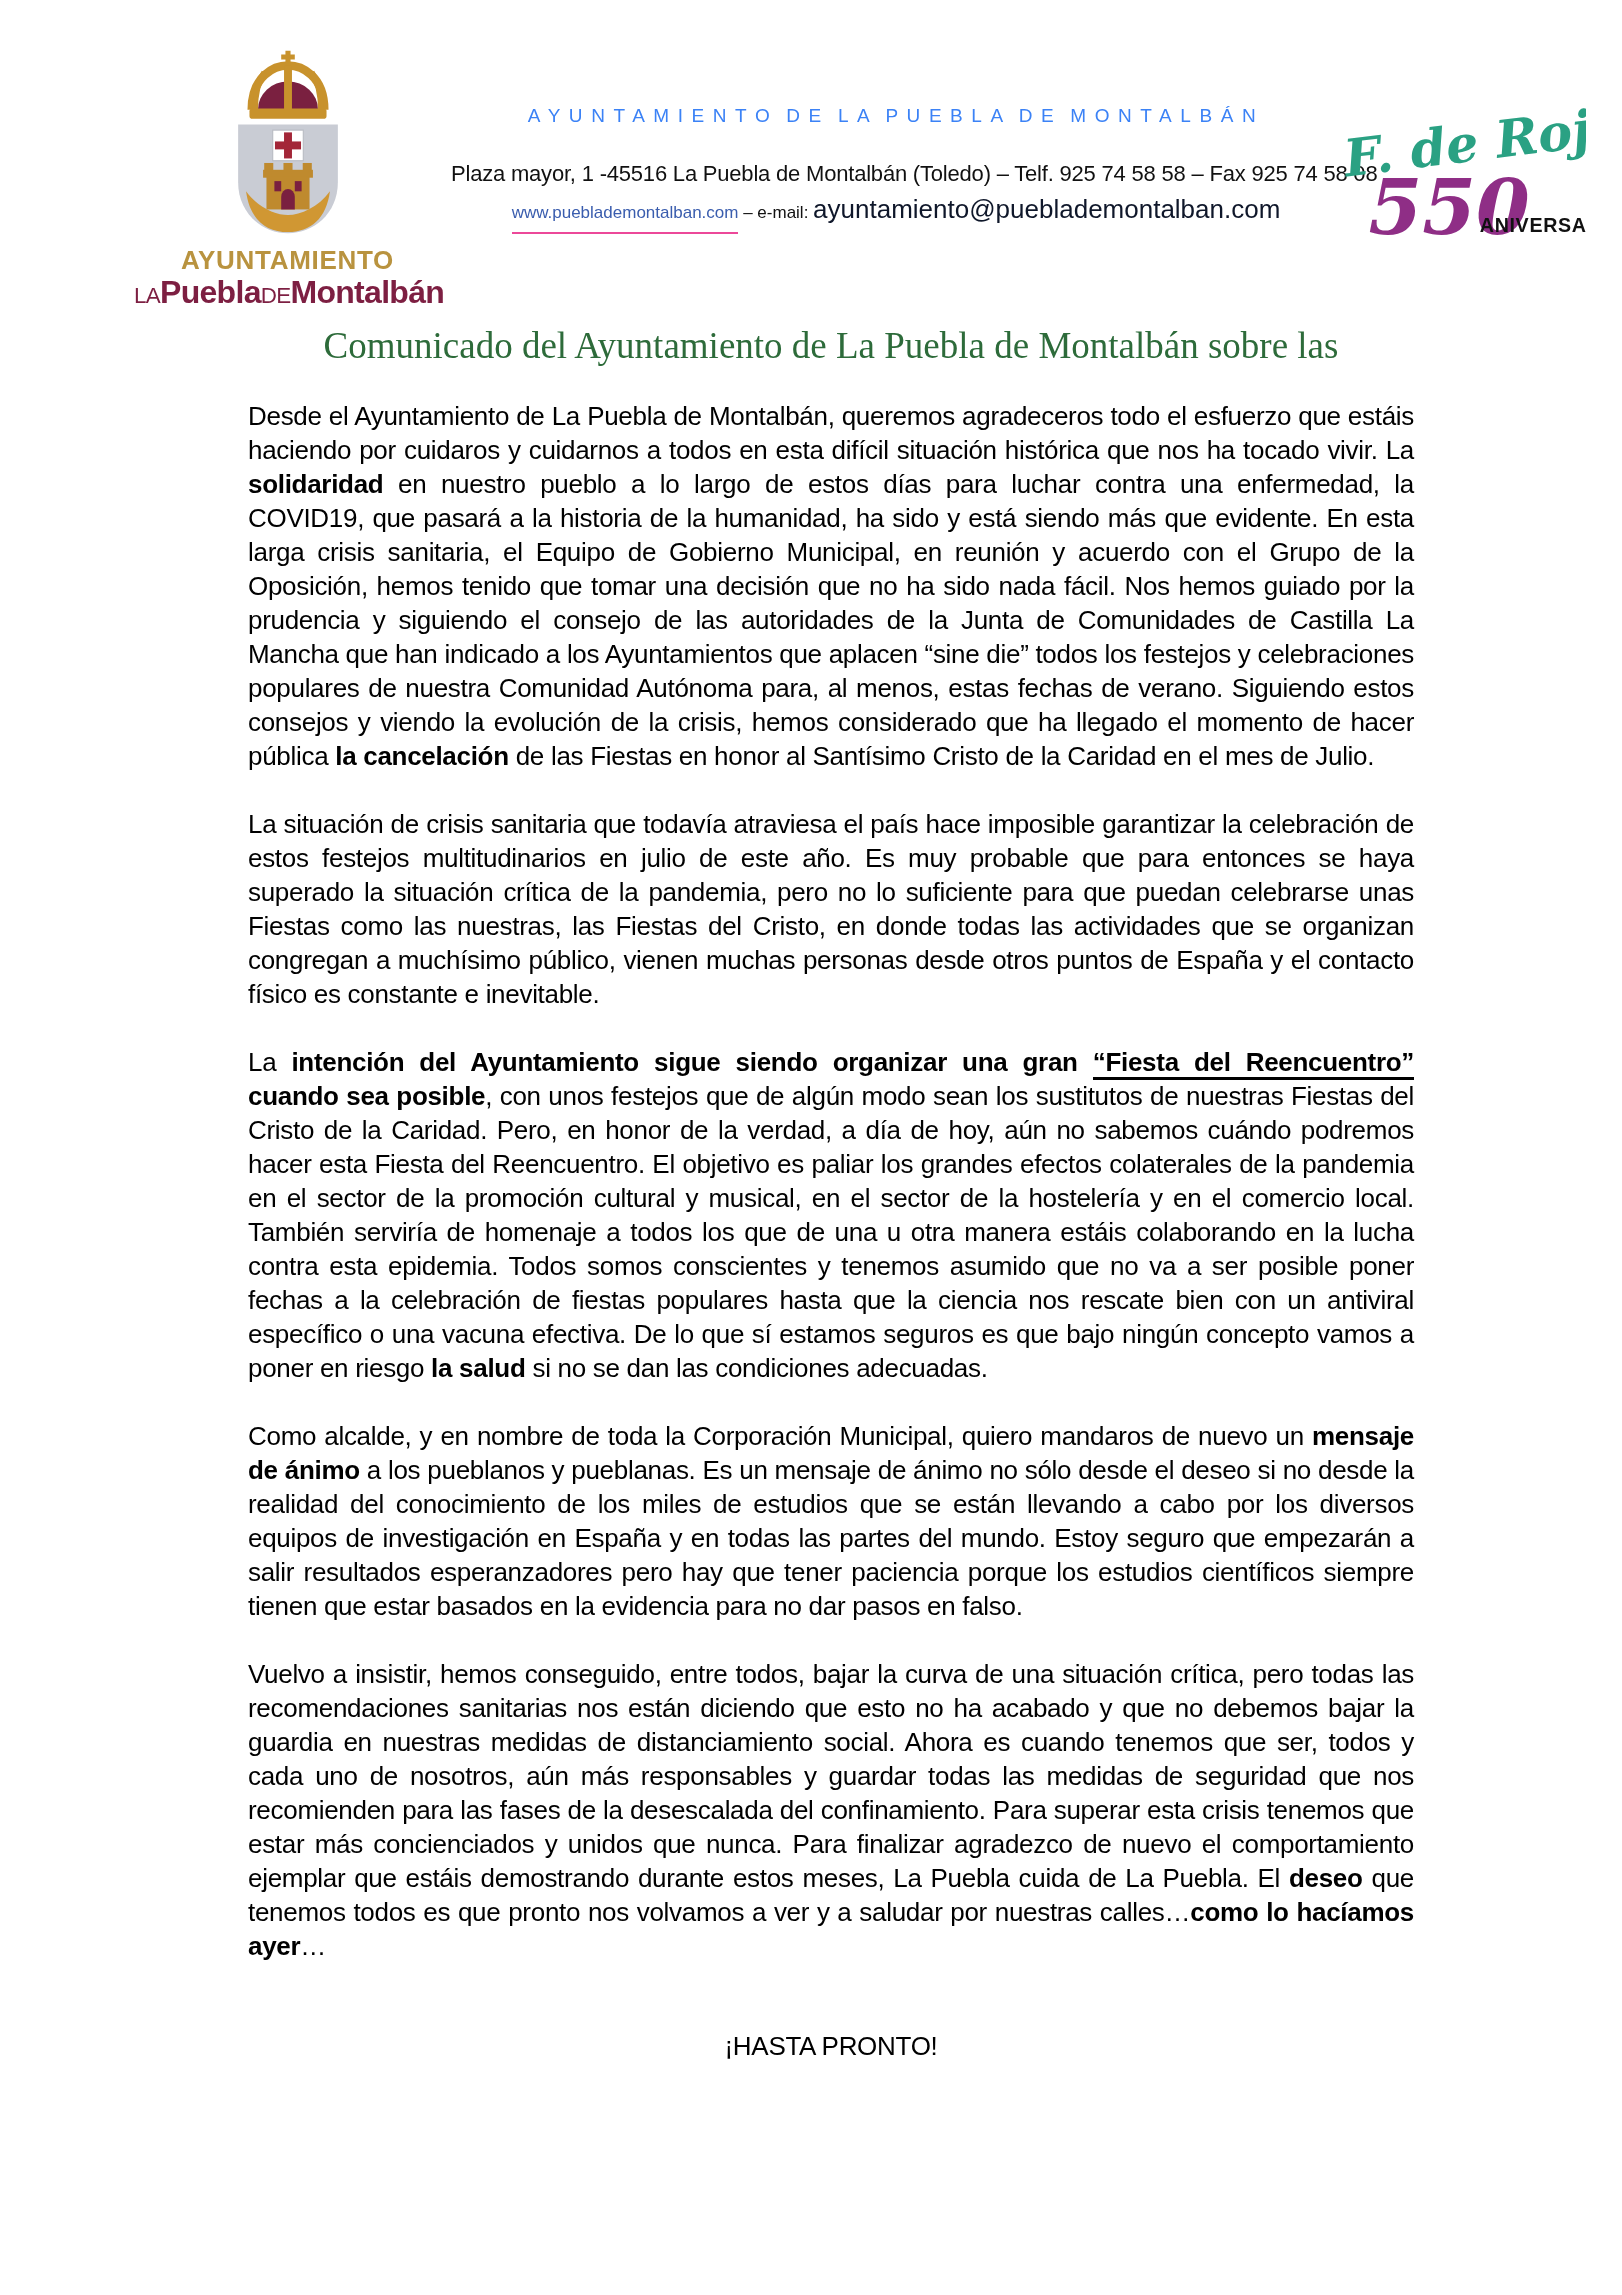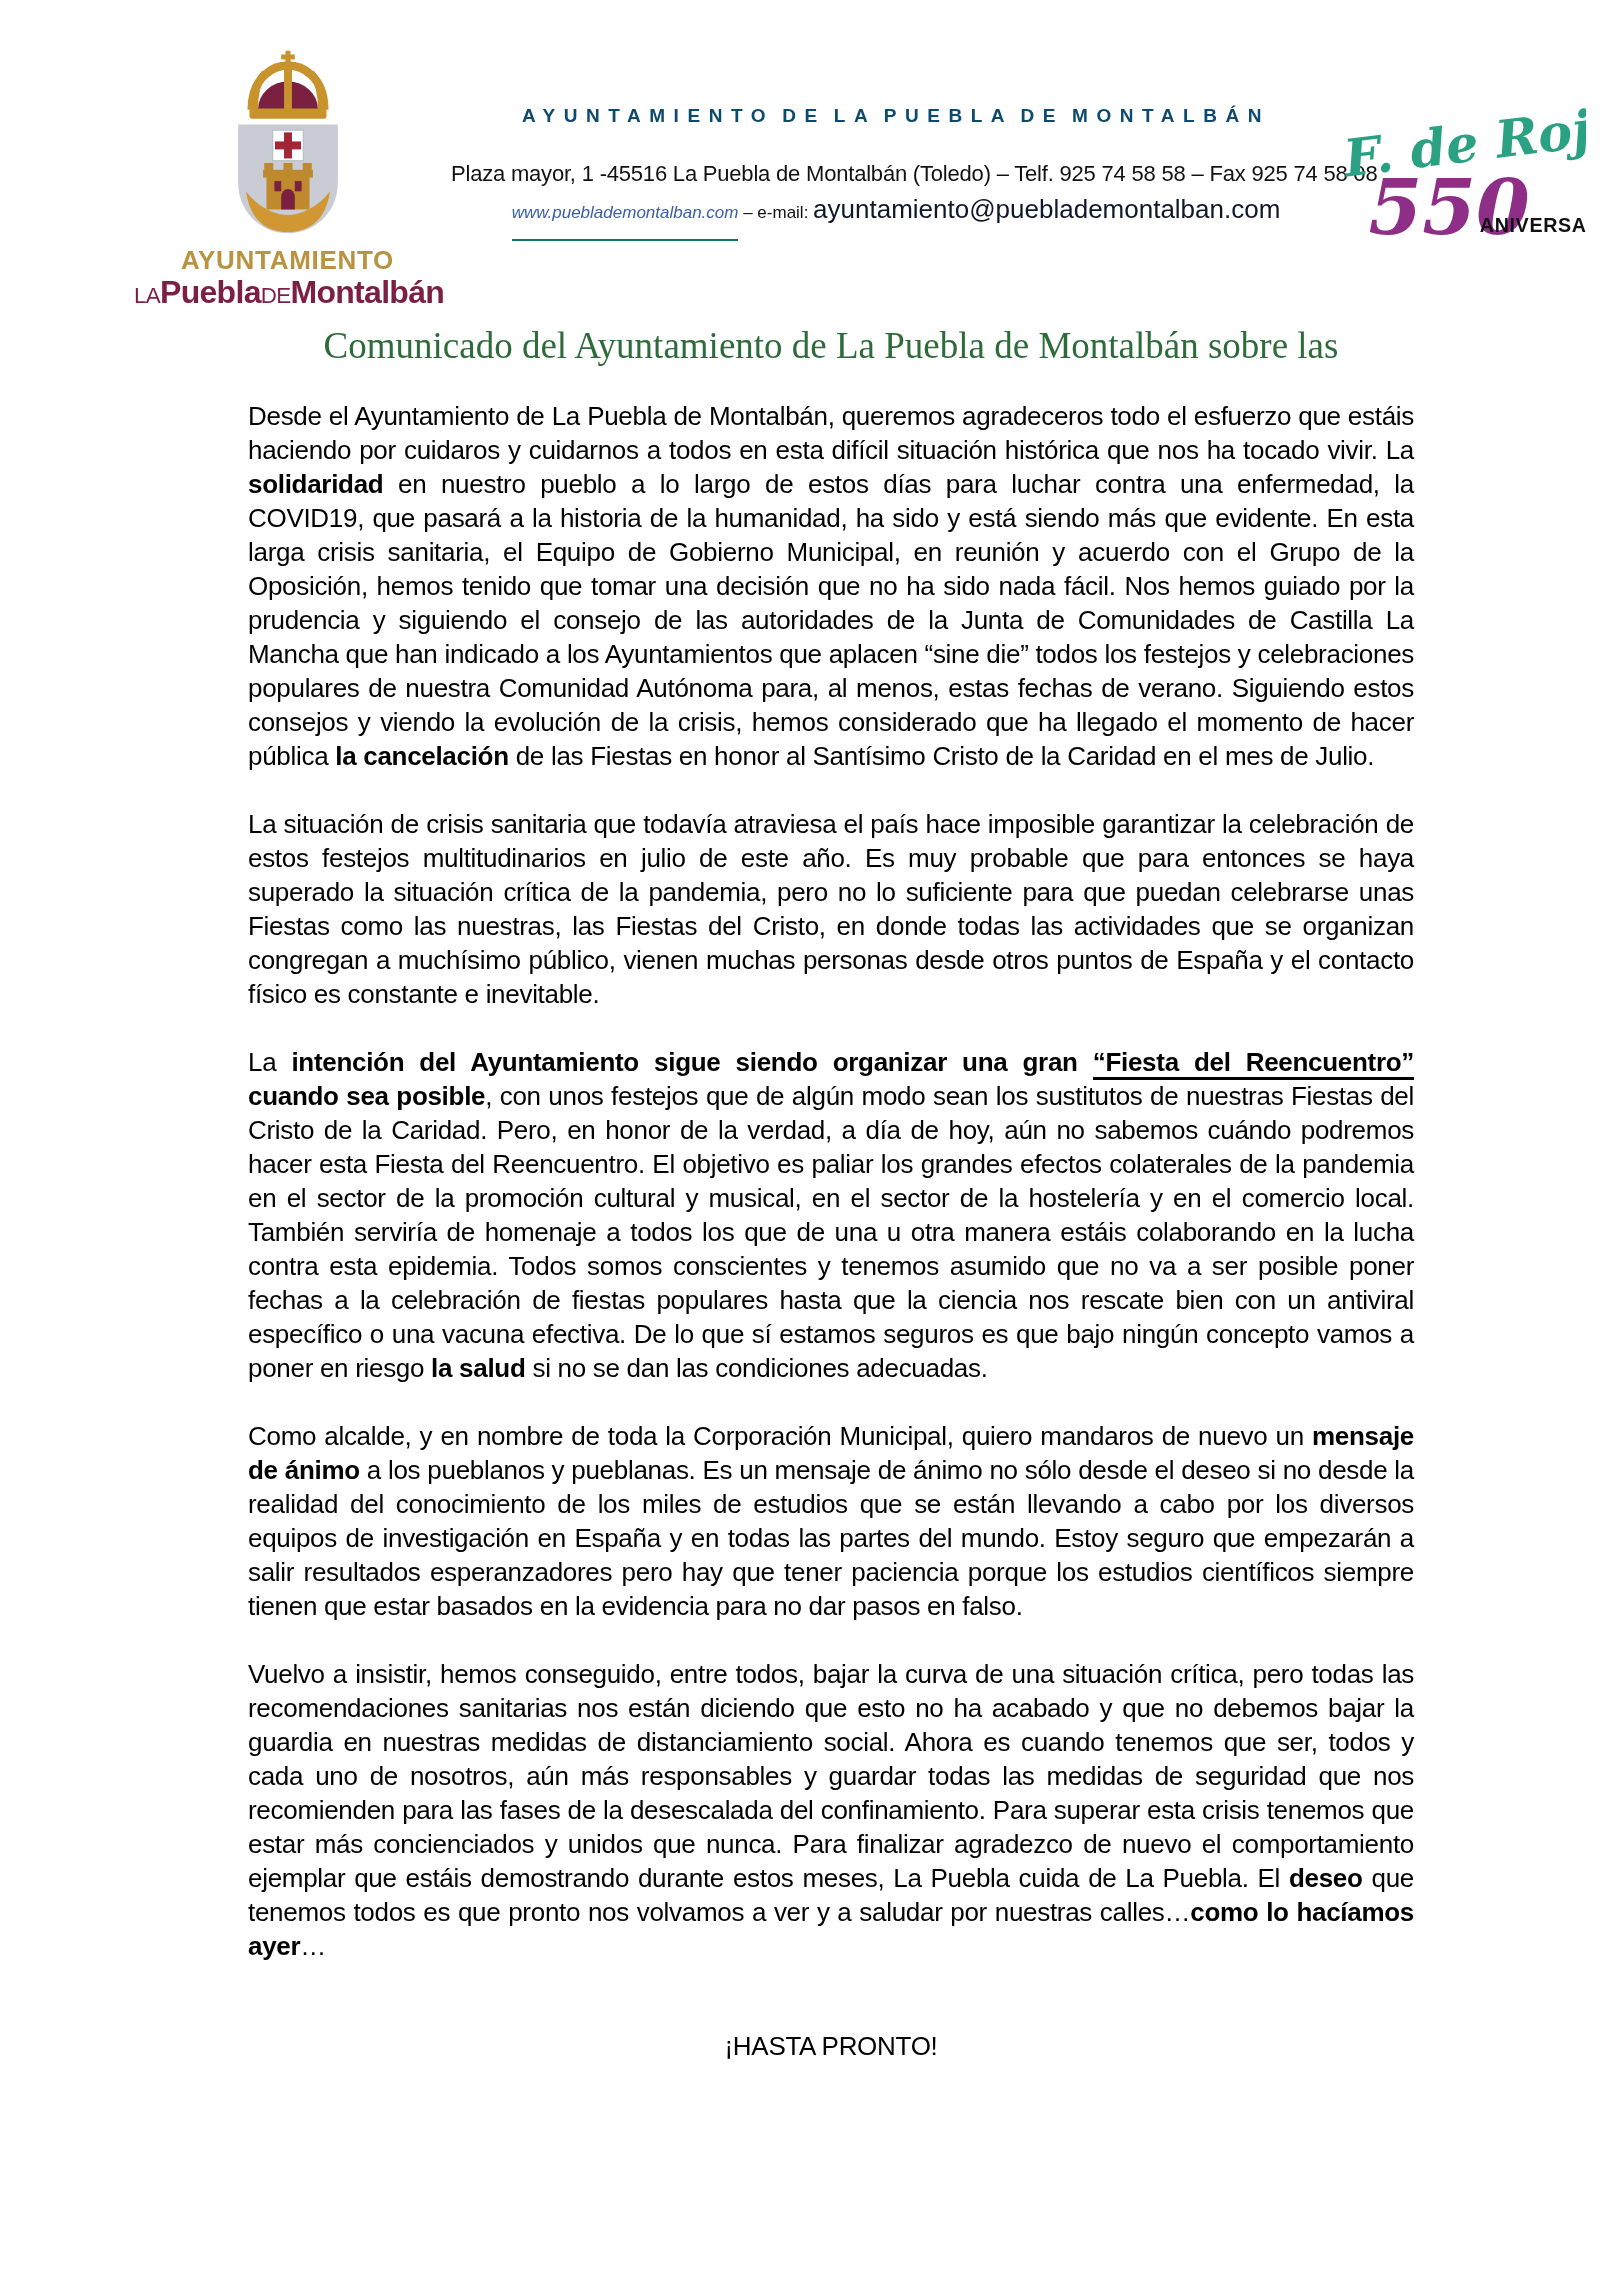--- a/index.html
+++ b/index.html
@@ -37,46 +37,45 @@
   .hdr-left .caption2 .sc{
     font-size:0.70em;
     font-weight:500;
   }
 
   .hdr-center{
     position:absolute; left:451px; top:105px; width:890px;
     text-align:center;
   }
   .org-name{
-    font-weight:bold;
+    font-weight:normal;
     font-size:19px;
     letter-spacing:0.45em;
     word-spacing:-0.30em;
     white-space:nowrap;
-    color:#0c4a6e;
+    color:#3b82f6;
   }
   .address-line{
     margin-top:34px;
     font-size:22px;
     letter-spacing:-0.2px;
     color:#111;
     white-space:nowrap;
   }
   .web-line{
     margin-top:6.5px;
     font-size:17px;
     color:#111;
     white-space:nowrap;
   }
   .web-line .link{
     color:var(--link-blue);
-    border-bottom:2px solid #0f766e;
-    padding-bottom:17px;
+    border-bottom:2px solid #ec4899;
+    padding-bottom:10px;
     cursor:pointer;
-    font-style:italic;
   }
   .web-line .email{
     font-size:26px;
     color:#0f172a;
   }
 
   .hdr-right{
     position:absolute; right:36px; top:85px; width:249px; height:190px;
   }
 

